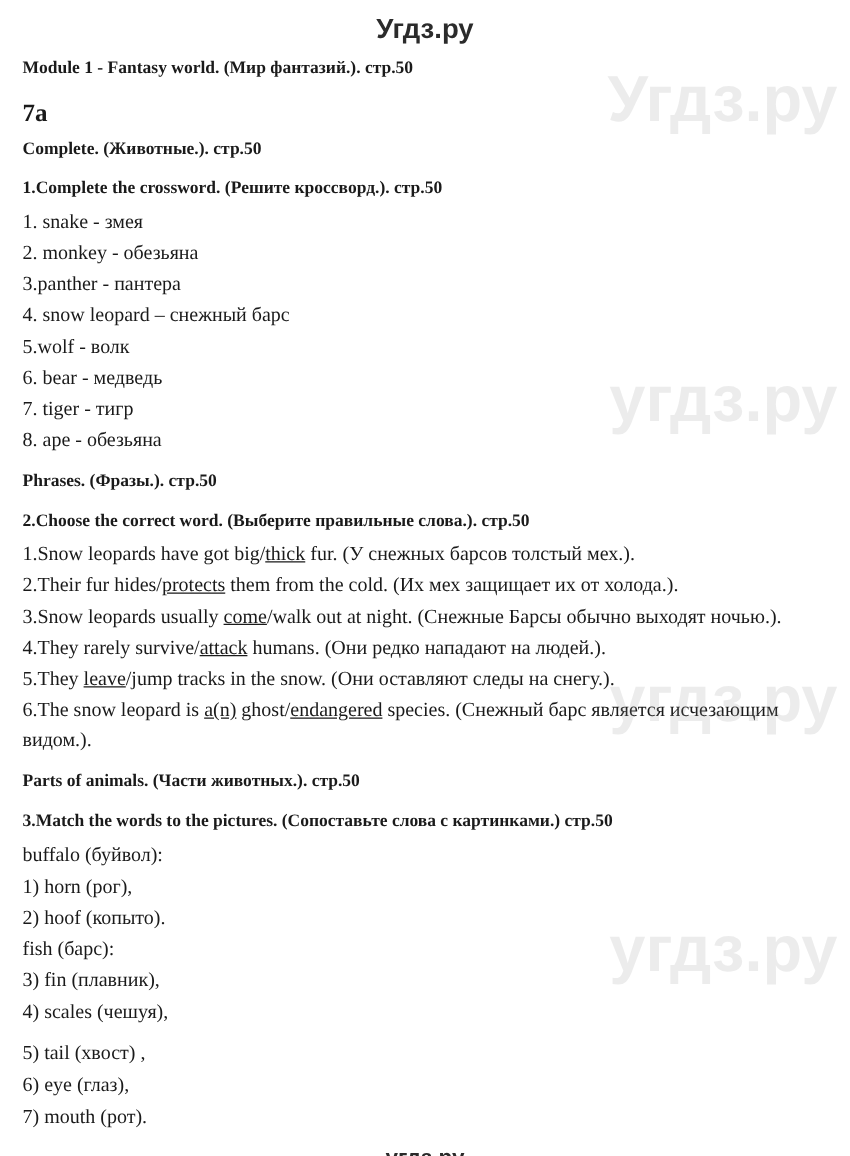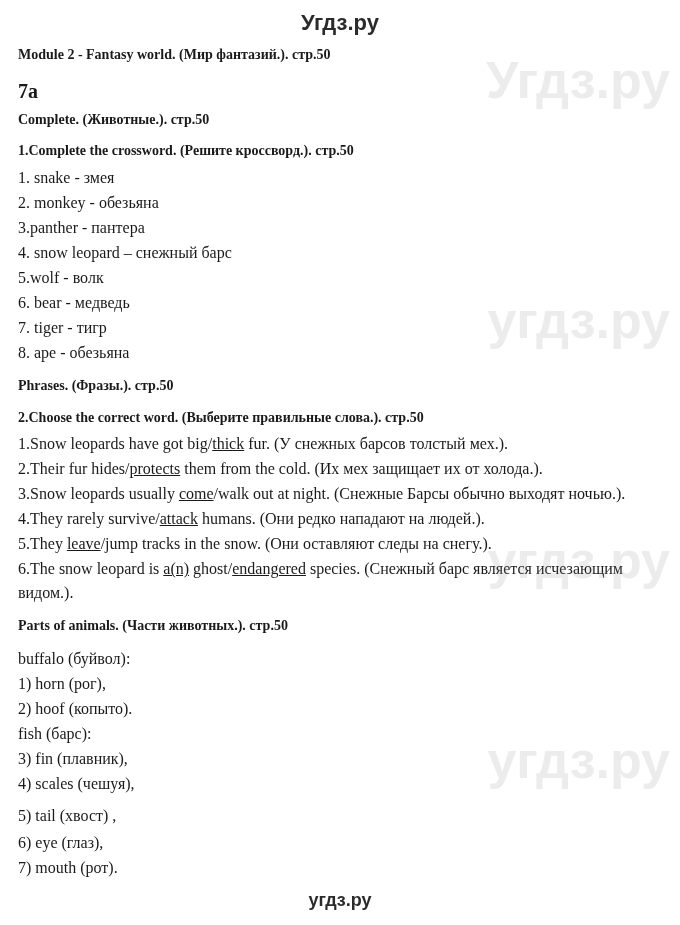--- a/index.html
+++ b/index.html
@@ -125,21 +125,21 @@
 <div class="page-wrapper watermark-container">
 
   <div class="big-watermark wm1">Угдз.ру</div>
   <div class="big-watermark wm2">угдз.ру</div>
   <div class="big-watermark wm3">угдз.ру</div>
   <div class="big-watermark wm4">угдз.ру</div>
 
   <div class="site-header">Угдз.ру</div>
 
   <div class="content-block">
-    <p class="module-title">Module 2 - Fantasy world. (Мир фантазий.). стр.50</p>
+    <p class="module-title">Module 1 - Fantasy world. (Мир фантазий.). стр.50</p>
   </div>
 
   <div class="content-block">
     <p class="section-heading">7а</p>
     <p class="sub-section">Complete. (Животные.). стр.50</p>
   </div>
 
   <div class="content-block">
     <p class="task-title">1.Complete the crossword. (Решите кроссворд.). стр.50</p>
     <p class="list-item">1. snake - змея</p>
@@ -177,20 +177,21 @@
     <p class="list-item">
       6.The snow leopard is <u>a(n)</u> ghost/<u>endangered</u> species. (Снежный барс является исчезающим видом.).
     </p>
   </div>
 
   <div class="content-block">
     <p class="sub-section">Parts of animals. (Части животных.). стр.50</p>
   </div>
 
   <div class="content-block">
+    <p class="task-title">3.Match the words to the pictures. (Сопоставьте слова с картинками.) стр.50</p>
     <p class="list-item">buffalo (буйвол):</p>
     <p class="list-item">1) horn (рог),</p>
     <p class="list-item">2) hoof (копыто).</p>
     <p class="list-item">fish (барс):</p>
     <p class="list-item">3) fin (плавник),</p>
     <p class="list-item">4) scales (чешуя),</p>
     <p class="list-item">
       5) tail (хвост) ,<span style="font-weight:bold;font-size:22px;color:rgba(100,100,100,0.22);margin-left:8px;"></span>
     </p>
     <p class="list-item">6) eye (глаз),</p>

